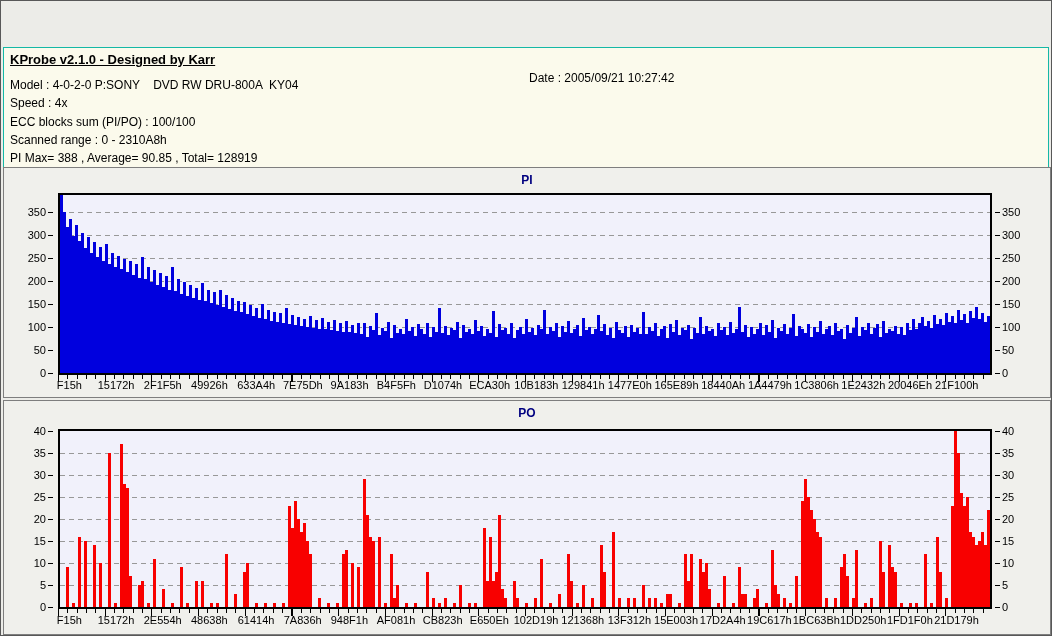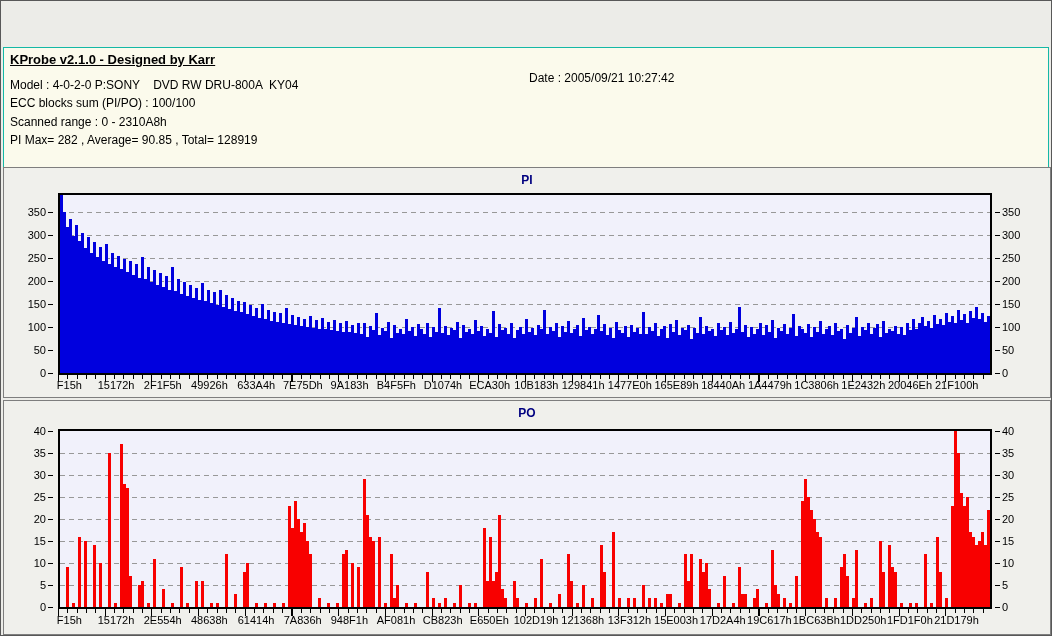--- a/index.html
+++ b/index.html
@@ -48,23 +48,24 @@
 </head>
 <body>
 
 <div class="window">
 
   <div class="header">
     <div class="app-title">KProbe v2.1.0 - Designed by Karr</div>
     <div class="date-label">Date : 2005/09/21 10:27:42</div>
     <div class="info">
         <div class="info-line">Model : 4-0-2-0 P:SONY    DVD RW DRU-800A  KY04</div>
+        <div class="info-line">Speed : 4x</div>
         <div class="info-line">ECC blocks sum (PI/PO) : 100/100</div>
         <div class="info-line">Scanned range : 0 - 2310A8h</div>
-        <div class="info-line">PI Max= 282 , Average= 90.85 , Total= 128919</div>
+        <div class="info-line">PI Max= 388 , Average= 90.85 , Total= 128919</div>
       </div>
   </div>
 
   <div class="panel" id="panel-pi">
     <div class="chart-title">PI</div>
     <div class="ylabels left">
         <span style="bottom: calc(0% - 7px);">0</span>
         <span style="bottom: calc(12.887% - 7px);">50</span>
         <span style="bottom: calc(25.773% - 7px);">100</span>
         <span style="bottom: calc(38.66% - 7px);">150</span>

